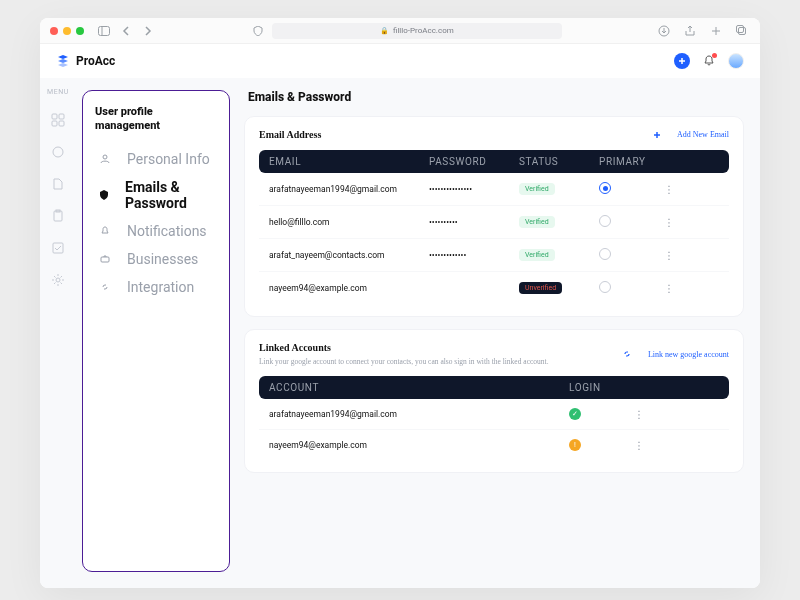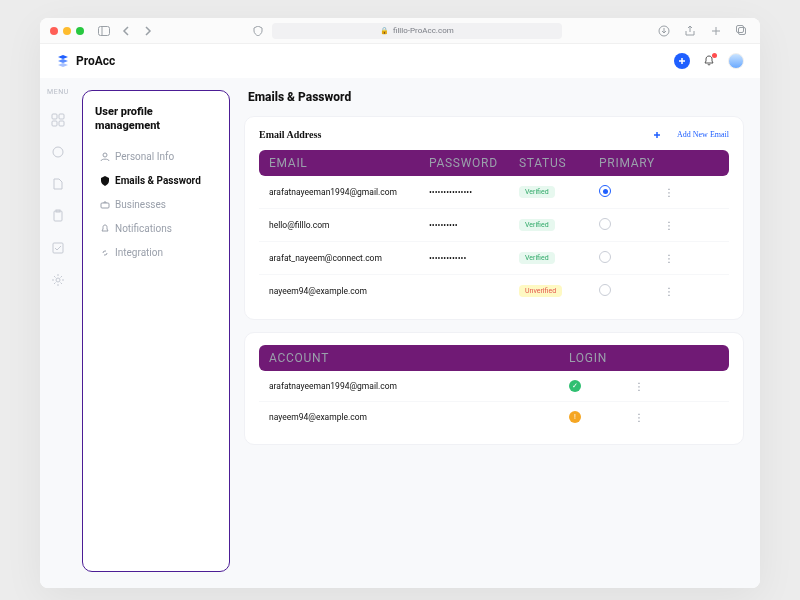--- a/index.html
+++ b/index.html
@@ -88,61 +88,61 @@
   }
   .panel-nav {
     width: 148px;
     background:#fff;
     border:1px solid #4c1d95;
     border-radius:10px;
     padding: 14px 12px;
   }
   .panel-nav h2 { font-size:11px; font-weight:800; line-height:1.25; margin-bottom:12px; }
   .nav-item {
-    display:flex; align-items:center; gap:4px;
-    font-size:10px; color:#9aa0ab;
+    display:flex; align-items:center; gap:16px;
+    font-size:14px; color:#9aa0ab;
     padding:6px 4px; border-radius:6px;
   }
   .nav-item.active { font-weight:700; color:#111; }
   .nav-item .ni-icon { width:12px; height:12px; display:flex; align-items:center; justify-content:center; color:inherit; }
 
   .main { flex:1; display:flex; flex-direction:column; gap:12px; overflow:hidden; }
   .page-title { font-size:12px; font-weight:800; padding-left:4px; }
 
   .card {
     background:#fff;
     border:1px solid #f0f1f5;
     border-radius:10px;
     padding: 12px 14px;
   }
   .card-head { display:flex; align-items:center; justify-content:space-between; margin-bottom:10px;font-family:Liberation Serif, serif; }
   .card-title { font-size:10px; font-weight:700; }
   .card-sub { font-size:7.5px; color:#9aa0ab; margin-top:4px; }
   .link-action { font-size:8px; color:#1f5fff; display:flex; align-items:center; gap:16px;justify-content:center; }
 
   .thead {
-    background:#701a75;
+    background:#0f172a;
     border-radius:6px;
     padding: 6px 10px;
     display:grid;
-    font-size:12px; letter-spacing:0.06em; color:#9aa0ab;
+    font-size:10px; letter-spacing:0.06em; color:#9aa0ab;
     text-transform:uppercase;
   }
   .emails-grid { grid-template-columns: 160px 90px 80px 60px 20px; }
   .trow {
     display:grid;
     padding: 9px 10px;
     font-size:8.5px;
     align-items:center;
     border-bottom: 1px solid #f6f7f9;
   }
   .trow:last-child { border-bottom:none; }
   .badge { display:inline-block; font-size:7px; padding:2px 6px; border-radius:4px; }
   .badge.verified { background:#e7f8ef; color:#2fa968; }
-  .badge.unverified { background:#fef9c3; color:#e2574c; }
+  .badge.unverified { background:#0f172a; color:#e2574c; }
   .radio { width:12px; height:12px; border:1.5px solid #c9cdd6; border-radius:50%; display:inline-block; position:relative; }
   .radio.on { border-color:#1f5fff; }
   .radio.on::after { content:""; position:absolute; inset:2.5px; border-radius:50%; background:#1f5fff; }
   .kebab { color:#8d93a0; font-size:10px; text-align:center; }
 
   .linked-grid { grid-template-columns: 300px 60px 20px; }
   .status-dot { width:12px; height:12px; border-radius:50%; display:inline-flex; align-items:center; justify-content:center; color:#fff; font-size:7px; }
   .status-dot.ok { background:#2fbf71; }
   .status-dot.warn { background:#f5a623; }
 
@@ -295,33 +295,33 @@
             <span class="ni-icon">
                 <svg width="10" height="10" viewBox="0 0 10 10">
                   <path d="M5 0 L9 2 V5 C9 7 7 9 5 10 C3 9 1 7 1 5 V2 Z" fill="#111"></path>
                 </svg>
               </span>
             <span>Emails &amp; Password</span>
           </div>
           <div class="nav-item">
             <span class="ni-icon">
                 <svg width="10" height="10" viewBox="0 0 10 10">
+                  <path d="M5 1 C3.5 1 3 2 3 3.5 V5 L2 7 H8 L7 5 V3.5 C7 2 6.5 1 5 1 Z" fill="none" stroke="currentColor"></path>
+                </svg>
+              </span>
+            <span>Notifications</span>
+          </div>
+          <div class="nav-item">
+            <span class="ni-icon">
+                <svg width="10" height="10" viewBox="0 0 10 10">
                   <rect x="1" y="3" width="8" height="5" rx="1" fill="none" stroke="currentColor"></rect>
                   <path d="M4 3 V2 H6 V3" fill="none" stroke="currentColor"></path>
                 </svg>
               </span>
             <span>Businesses</span>
-          </div>
-          <div class="nav-item">
-            <span class="ni-icon">
-                <svg width="10" height="10" viewBox="0 0 10 10">
-                  <path d="M5 1 C3.5 1 3 2 3 3.5 V5 L2 7 H8 L7 5 V3.5 C7 2 6.5 1 5 1 Z" fill="none" stroke="currentColor"></path>
-                </svg>
-              </span>
-            <span>Notifications</span>
           </div>
           <div class="nav-item">
             <span class="ni-icon">
                 <svg width="10" height="10" viewBox="0 0 10 10">
                   <path d="M3 5 A2 2 0 0 1 5 3 H6 M7 5 A2 2 0 0 1 5 7 H4" fill="none" stroke="currentColor"></path>
                 </svg>
               </span>
             <span>Integration</span>
           </div>
         </div>
@@ -357,37 +357,51 @@
                   <div class="kebab">⋮</div>
                 </div>
                 <div class="trow emails-grid">
                   <div>hello@filllo.com</div>
                   <div>••••••••••</div>
                   <div><span class="badge verified">Verified</span></div>
                   <div><span class="radio"></span></div>
                   <div class="kebab">⋮</div>
                 </div>
                 <div class="trow emails-grid">
-                  <div>arafat_nayeem@connect.com</div>
+                  <div>arafat_nayeem@contacts.com</div>
                   <div>•••••••••••••</div>
                   <div><span class="badge verified">Verified</span></div>
                   <div><span class="radio"></span></div>
                   <div class="kebab">⋮</div>
                 </div>
                 <div class="trow emails-grid">
                   <div>nayeem94@example.com</div>
                   <div></div>
                   <div><span class="badge unverified">Unverified</span></div>
                   <div><span class="radio"></span></div>
                   <div class="kebab">⋮</div>
                 </div>
               </div>
           </div>
 
           <div class="card">
+            <div class="card-head">
+              <div>
+                <div class="card-title">Linked Accounts</div>
+                <div class="card-sub">Link your google account to connect your contacts, you can also sign in with the linked account.</div>
+              </div>
+              <div class="link-action">
+                <span>
+                    <svg width="10" height="8" viewBox="0 0 10 8">
+                      <path d="M3 4 A2 2 0 0 1 5 2 H6 M7 4 A2 2 0 0 1 5 6 H4" fill="none" stroke="#1f5fff" stroke-width="1.2"></path>
+                    </svg>
+                  </span>
+                <span>Link new google account</span>
+              </div>
+            </div>
             <div class="thead linked-grid">
               <div>Account</div>
               <div>Login</div>
               <div></div>
             </div>
             <div id="linked-rows">
                 <div class="trow linked-grid">
                   <div>arafatnayeeman1994@gmail.com</div>
                   <div><span class="status-dot ok">✓</span></div>
                   <div class="kebab">⋮</div>

